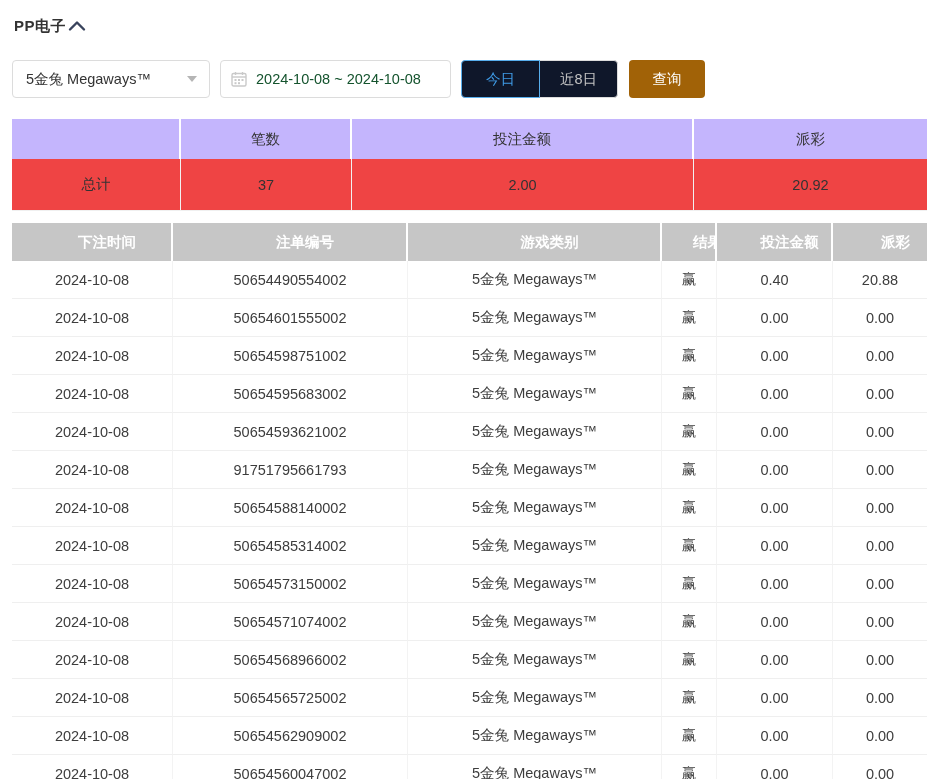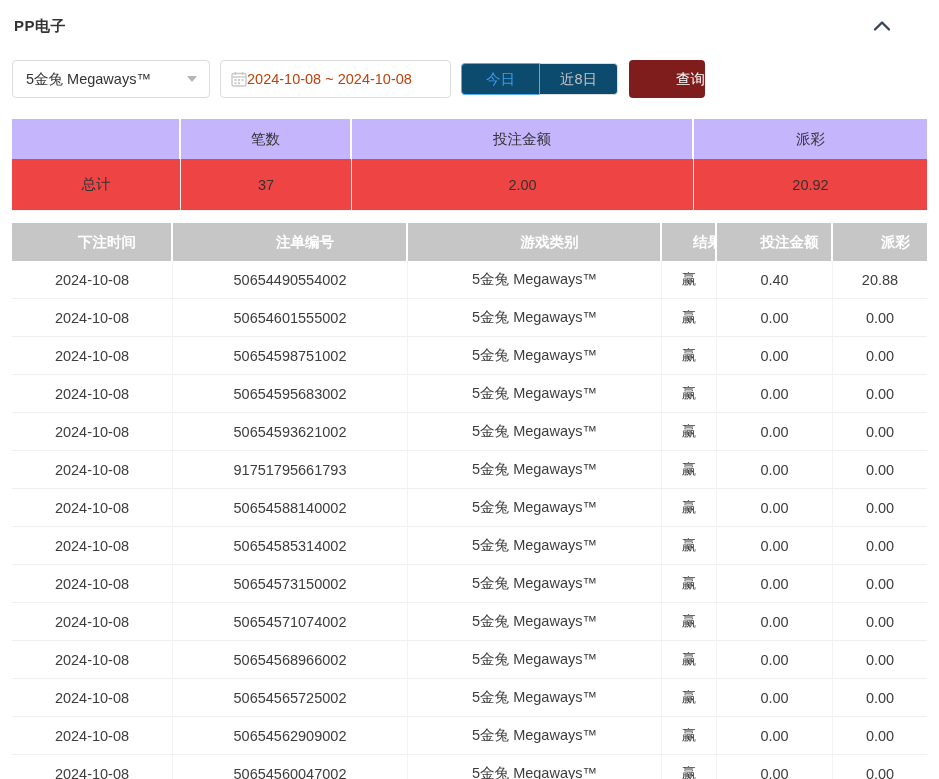--- a/index.html
+++ b/index.html
@@ -1,45 +1,45 @@
 <!DOCTYPE html>
 <html><head>
 <meta charset="utf-8">
 <style>
   * { box-sizing: border-box; margin: 0; padding: 0; }
   html, body { width: 939px; height: 779px; overflow: hidden; background: #fff;
     font-family: "Liberation Sans", "DejaVu Sans", sans-serif; }
   .page { padding: 0 12px; width: 939px; }
 
   
-  .title-row { display: flex; justify-content: space-between; align-items: center;
+  .title-row { display: flex; align-items: center;
     padding: 15px 2px 0 2px; height: 37px; }
   .page-title { font-size: 15px; font-weight: bold; color: #333; letter-spacing: .5px; }
   .collapse-btn { background: none; border: none; cursor: pointer; padding: 2px; margin-right: 32px; }
 
   
   .controls { display: flex; align-items: center; margin-top: 23px; height: 38px; }
   .select-box { width: 198px; height: 38px; border: 1px solid #dcdcdc; border-radius: 4px;
     display: flex; align-items: center; justify-content: space-between;
     padding: 0 12px 0 13px; cursor: pointer; background: #fff; }
   .select-box .value { font-size: 14.5px; color: #333; }
   .caret { width: 0; height: 0; border-left: 5px solid transparent; border-right: 5px solid transparent;
     border-top: 6px solid #b5b5b5; }
   .date-box { width: 231px; height: 38px; border: 1px solid #dcdcdc; border-radius: 4px;
     display: flex; align-items: center; margin-left: 10px; padding: 0 10px; cursor: pointer; background: #fff; }
-  .date-box .value { font-size: 14.5px; color: #c2410c; white-space: nowrap; }
+  .date-box .value { font-size: 14.5px; color: #14532d; margin-left: 9px; white-space: nowrap; }
   .btn-group { display: flex; margin-left: 10px; }
-  .btn-group button { width: 79px; height: 32px; background: #0c4a6e; border: 1px solid #dcdcdc;
+  .btn-group button { width: 79px; height: 38px; background: #0f172a; border: 1px solid #dcdcdc;
     color: #c3c3c3; font-size: 14.5px; cursor: pointer; margin-left: -1px;
     font-family: inherit; }
   .btn-group button:first-child { border-radius: 4px 0 0 4px; margin-left: 0; }
   .btn-group button:last-child { border-radius: 0 4px 4px 0; }
   .btn-group button.active { border-color: #58aeec; color: #3f9ce8; position: relative; z-index: 1; }
-  .search-btn { margin-left: 11px; width: 76px; height: 38px; background: #7f1d1d; color: #fff;
-    border: none; border-radius: 4px; font-size: 14.5px; cursor: pointer; font-family: inherit; text-align: right; }
+  .search-btn { margin-left: 11px; width: 76px; height: 38px; background: #a16207; color: #fff;
+    border: none; border-radius: 4px; font-size: 14.5px; cursor: pointer; font-family: inherit; }
 
   
   table { width: 915px; border-collapse: separate; border-spacing: 0; table-layout: fixed;
     text-align: center; }
   th, td { overflow: hidden; white-space: nowrap; }
 
   
   .summary-table { margin-top: 21px; }
   .summary-table th { background: #c4b5fd; height: 40px; font-weight: normal;
     font-size: 14.5px; color: #333; border-right: 2px solid #fff; }

